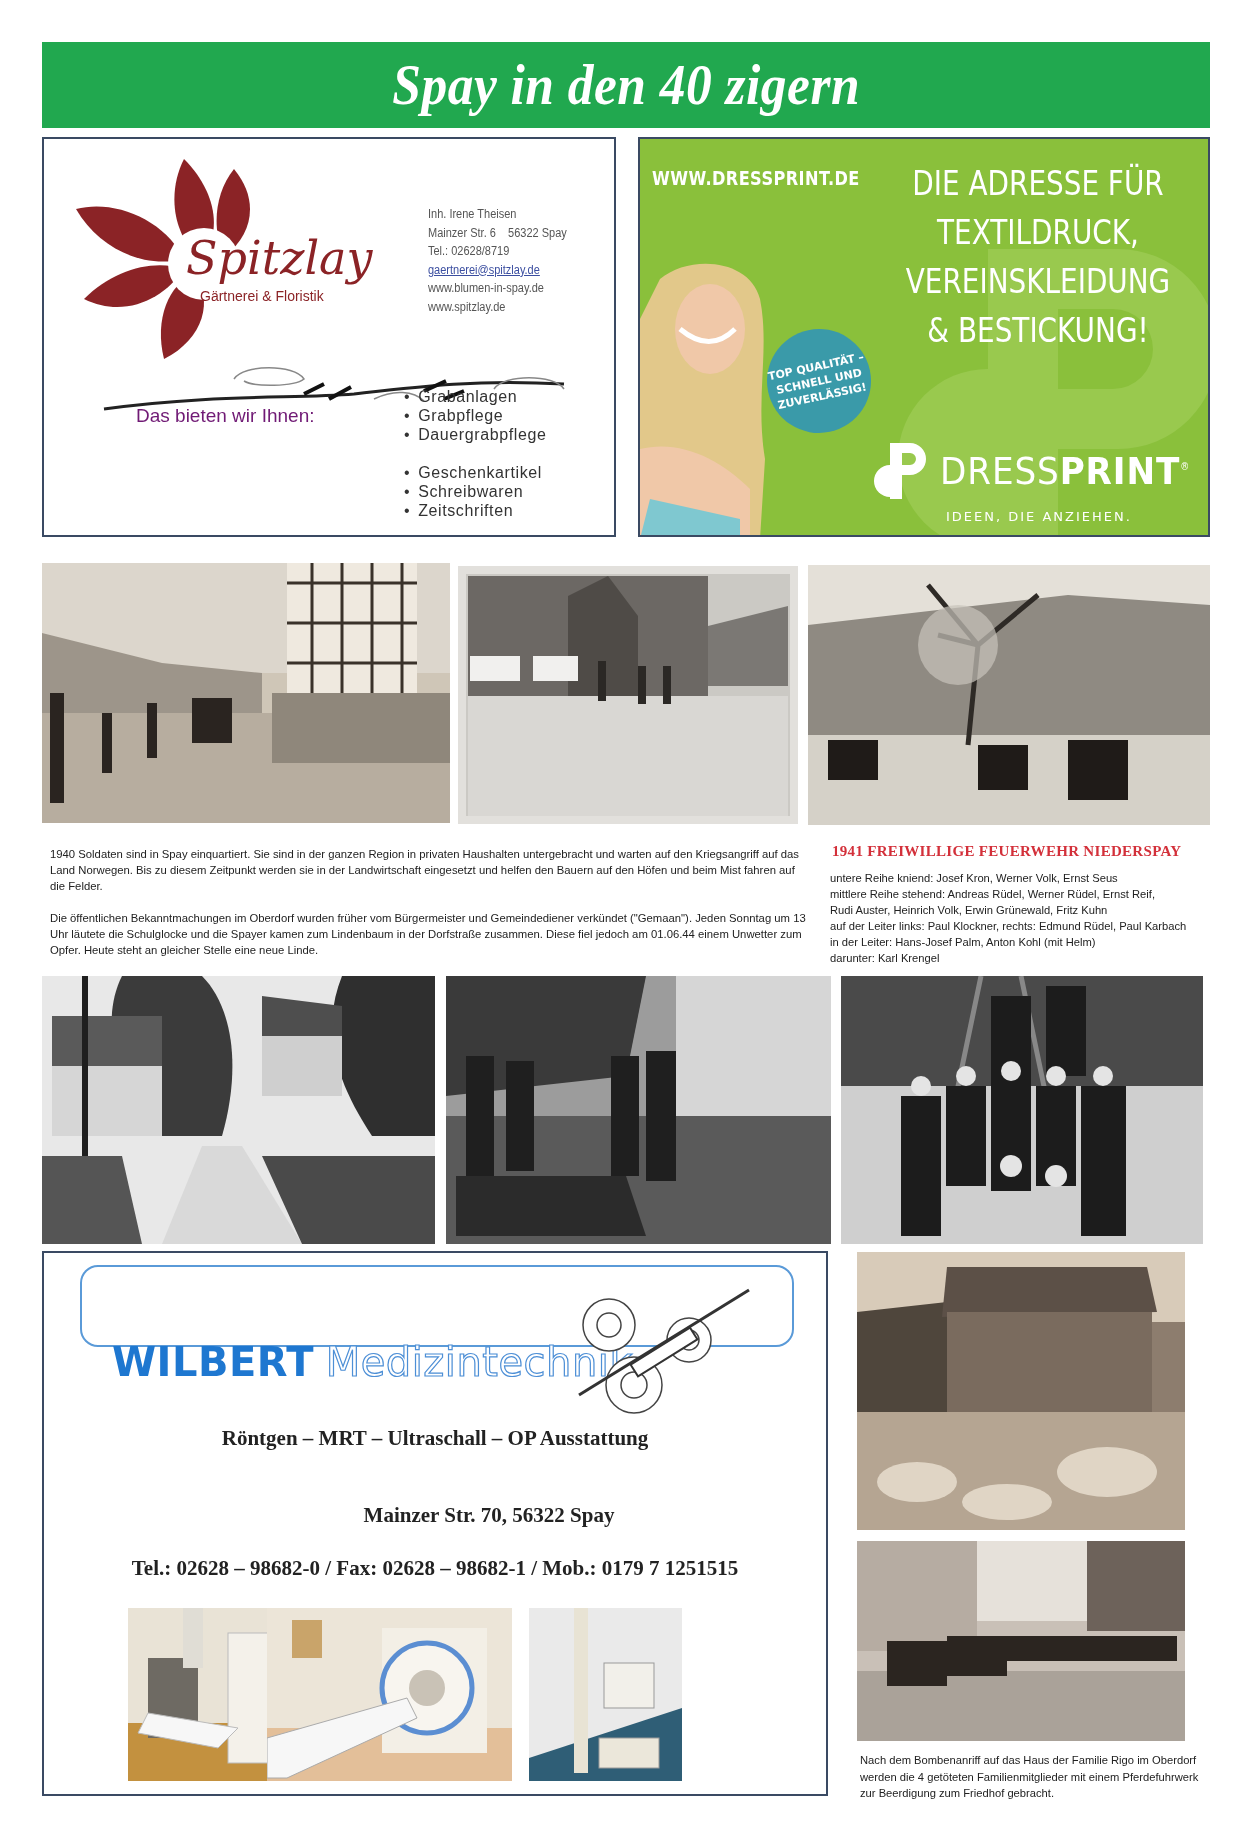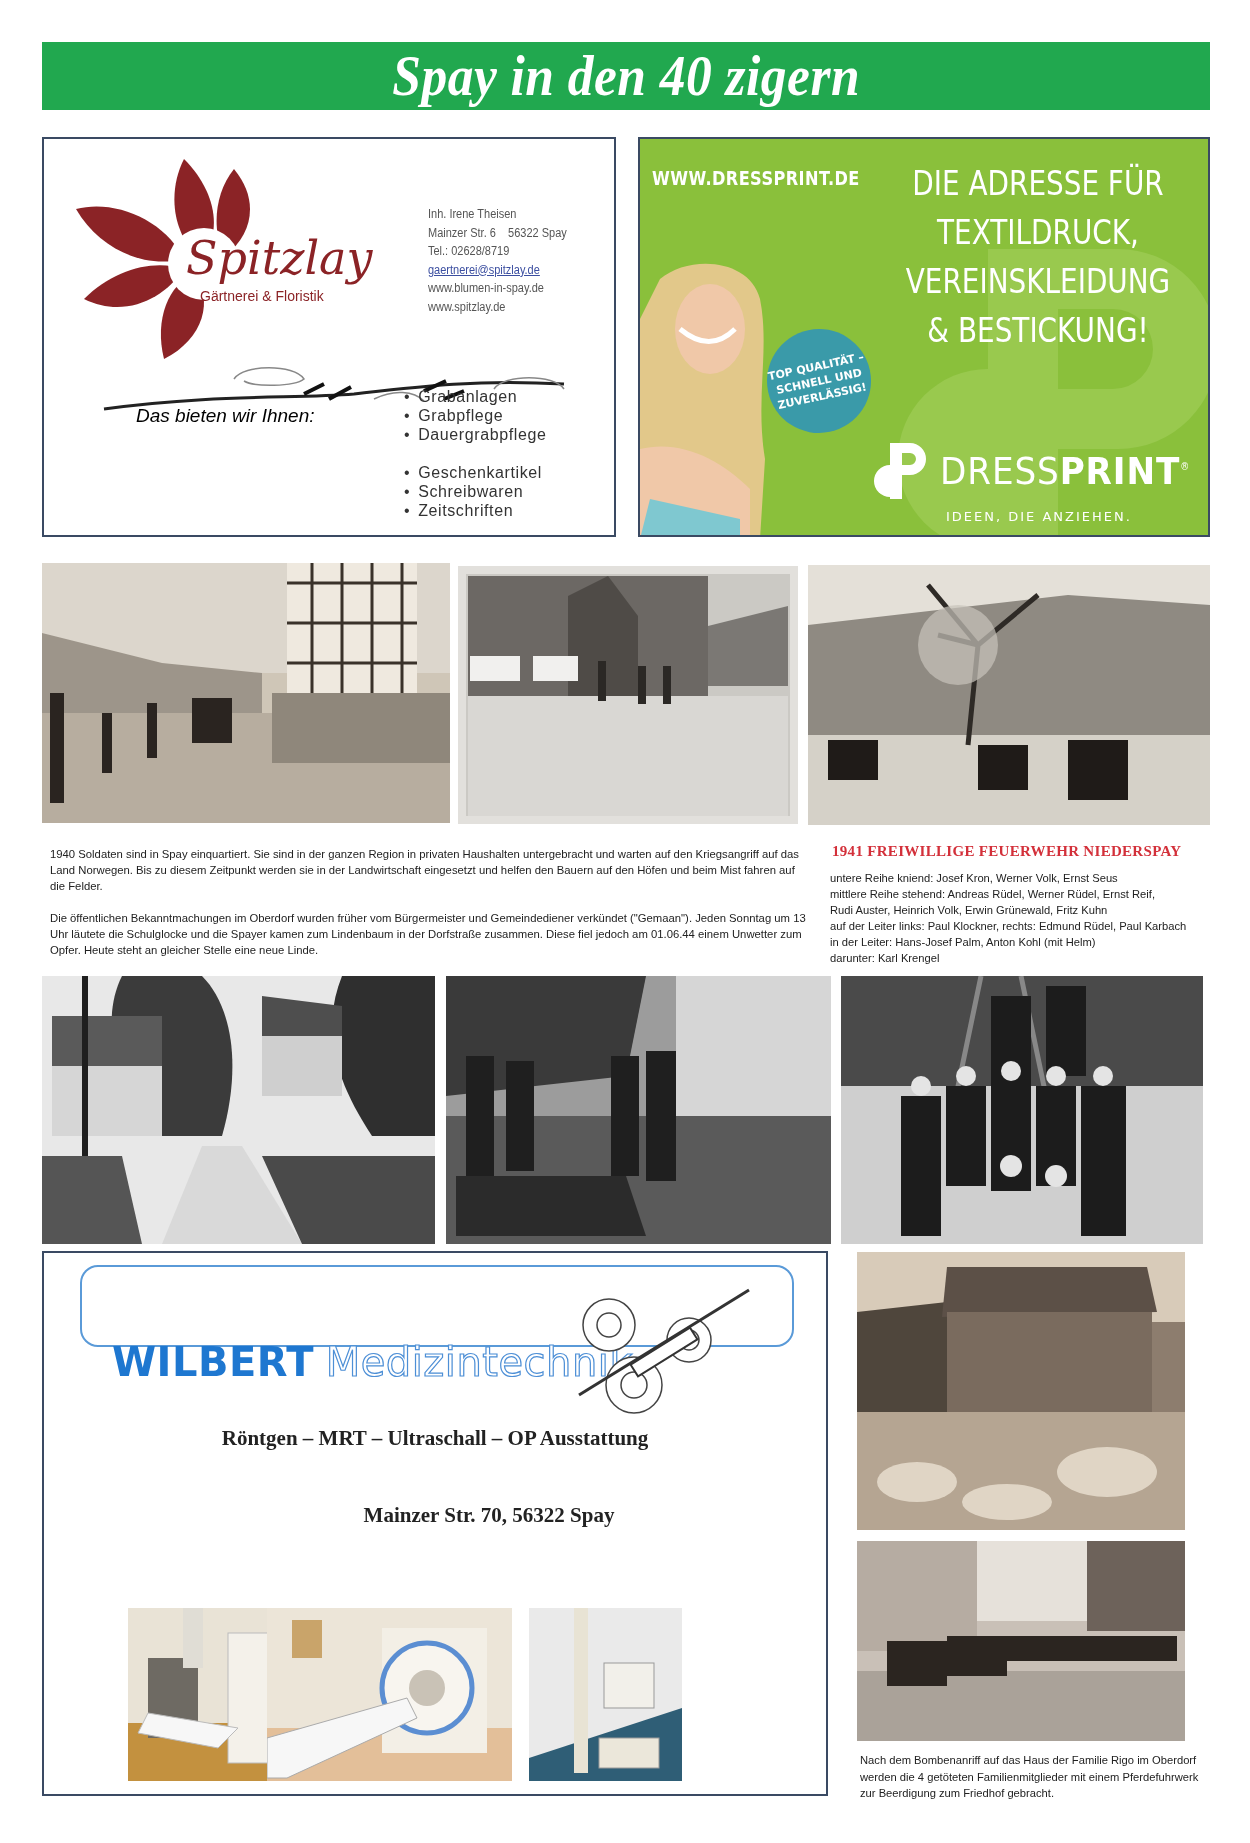--- a/index.html
+++ b/index.html
@@ -1,30 +1,30 @@
 <!DOCTYPE html>
 <html><head>
 <meta charset="utf-8">
 <style>
   * { box-sizing: border-box; margin: 0; padding: 0; }
   html, body { width: 1250px; height: 1843px; background: #ffffff; overflow: hidden; }
   body { position: relative; font-family: "Liberation Sans", sans-serif; color: #222; }
   .abs { position: absolute; }
 
   
-  .banner { left: 42px; top: 42px; width: 1168px; height: 68px; background: #21a84f; display: flex; align-items: center; justify-content: center; }
+  .banner { left: 42px; top: 42px; width: 1168px; height: 86px; background: #21a84f; display: flex; align-items: center; justify-content: center; }
   .banner-title { font-family: "Liberation Serif", serif; font-style: italic; font-weight: bold; color: #fff; font-size: 56px; letter-spacing: 0.5px; transform: scaleX(0.92); }
 
   
   .ad-spitz { left: 42px; top: 137px; width: 574px; height: 400px; border: 2px solid #3a4a63; background: #fff; }
   .spitz-logo { left: 30px; top: 10px; width: 320px; height: 220px; }
   .spitz-contact { left: 384px; top: 66px; font-size: 12.5px; line-height: 18.5px; color: #555; font-family: "Liberation Sans", sans-serif; transform: scaleX(0.88); transform-origin: left top; }
   .spitz-contact .mail { color: #3b4ea0; text-decoration: underline; }
   .swirl { left: 50px; top: 200px; width: 490px; height: 90px; }
-  .spitz-offer-label { left: 92px; top: 266px; font-size: 19px; color: #000000; font-style: italic; }
+  .spitz-offer-label { left: 92px; top: 266px; font-size: 19px; color: #701a75; }
   .spitz-list { font-size: 16px; line-height: 19px; color: #333; letter-spacing: 0.6px; list-style: none; }
   .spitz-list li::before { content: "•"; margin-right: 8px; }
   .list-a { left: 56px; top: 324px; }
   .list-b { left: 360px; top: 248px; }
   .list-c { left: 360px; top: 324px; }
 
   
   .ad-dress { left: 638px; top: 137px; width: 572px; height: 400px; border: 2px solid #3a4a63; background: #8ac03b; overflow: hidden; }
   .dress-bigp { right: -20px; top: 110px; width: 360px; height: 330px; }
   .dress-url { left: 12px; top: 28px; font-size: 19px; font-weight: bold; color: #fff; letter-spacing: 0.5px; font-family: "DejaVu Sans", sans-serif; transform: scaleX(0.85); transform-origin: left; }
@@ -292,20 +292,21 @@
     </g>
     <g stroke="#333" stroke-width="3">
       <line x1="10" y1="110" x2="180" y2="5"></line>
     </g>
     <rect x="60" y="60" width="70" height="14" fill="#fff" stroke="#333" stroke-width="2" transform="rotate(-32 95 67)"></rect>
   </svg>
   <div class="abs wil-lines">
     <div>Röntgen – MRT – Ultraschall – OP Ausstattung</div>
   </div>
   <div class="abs wil-address">Mainzer Str. 70, 56322 Spay</div>
+  <div class="abs wil-contact">Tel.: 02628 – 98682-0 / Fax: 02628 – 98682-1 / Mob.: 0179 7 1251515</div>
 
   <div class="abs photo" style="left:84px;top:355px;width:154px;height:173px;">
     <svg viewBox="0 0 154 173" preserveAspectRatio="none">
       <rect width="154" height="173" fill="#e9e3d6"></rect>
       <rect y="115" width="154" height="58" fill="#c3913f"></rect>
       <rect x="20" y="50" width="50" height="80" fill="#6e6a63"></rect>
       <rect x="100" y="25" width="40" height="130" fill="#f4f1ea" stroke="#bbb"></rect>
       <path d="M20 105 L110 120 L90 140 L10 125Z" fill="#f7f7f7" stroke="#bbb"></path>
       <rect x="55" y="0" width="20" height="60" fill="#e0ddd5"></rect>
     </svg>

